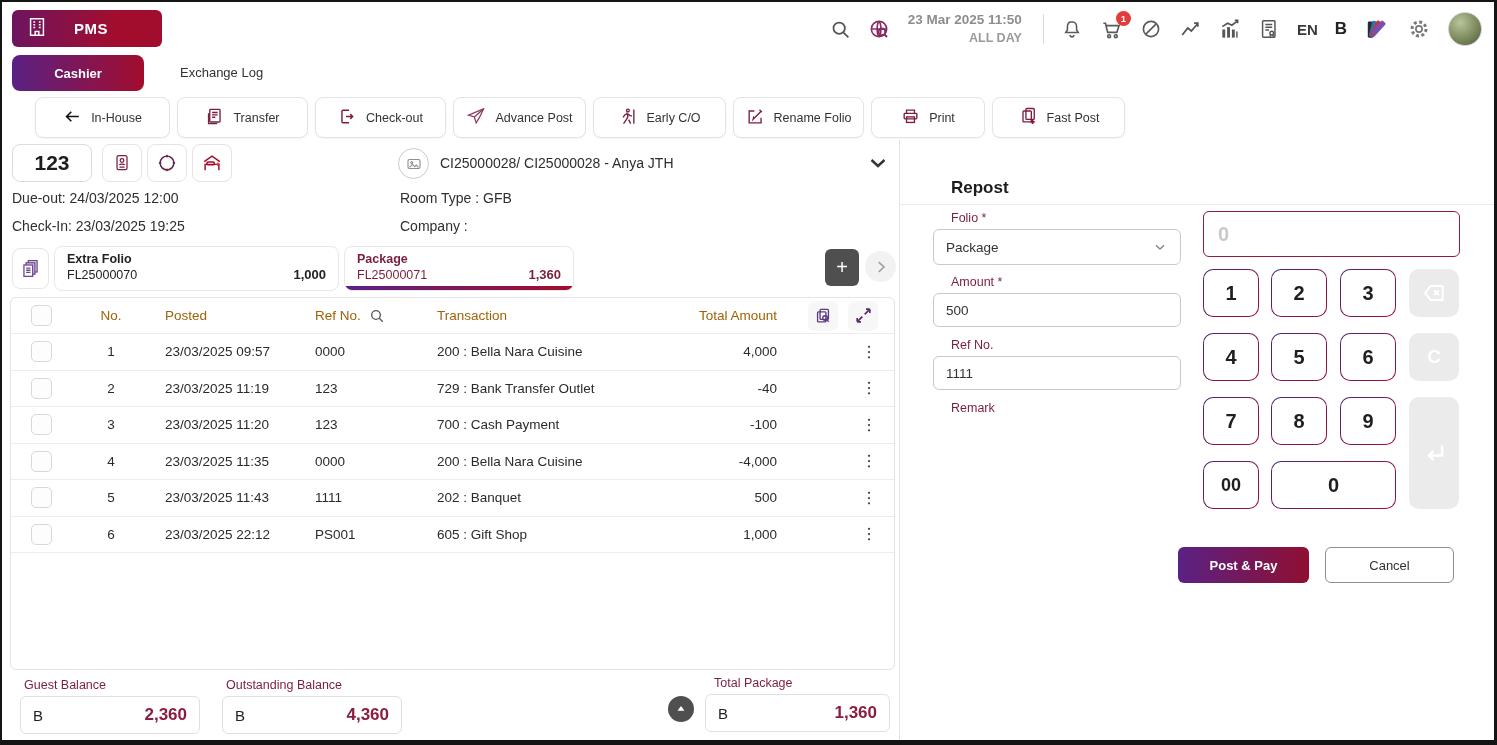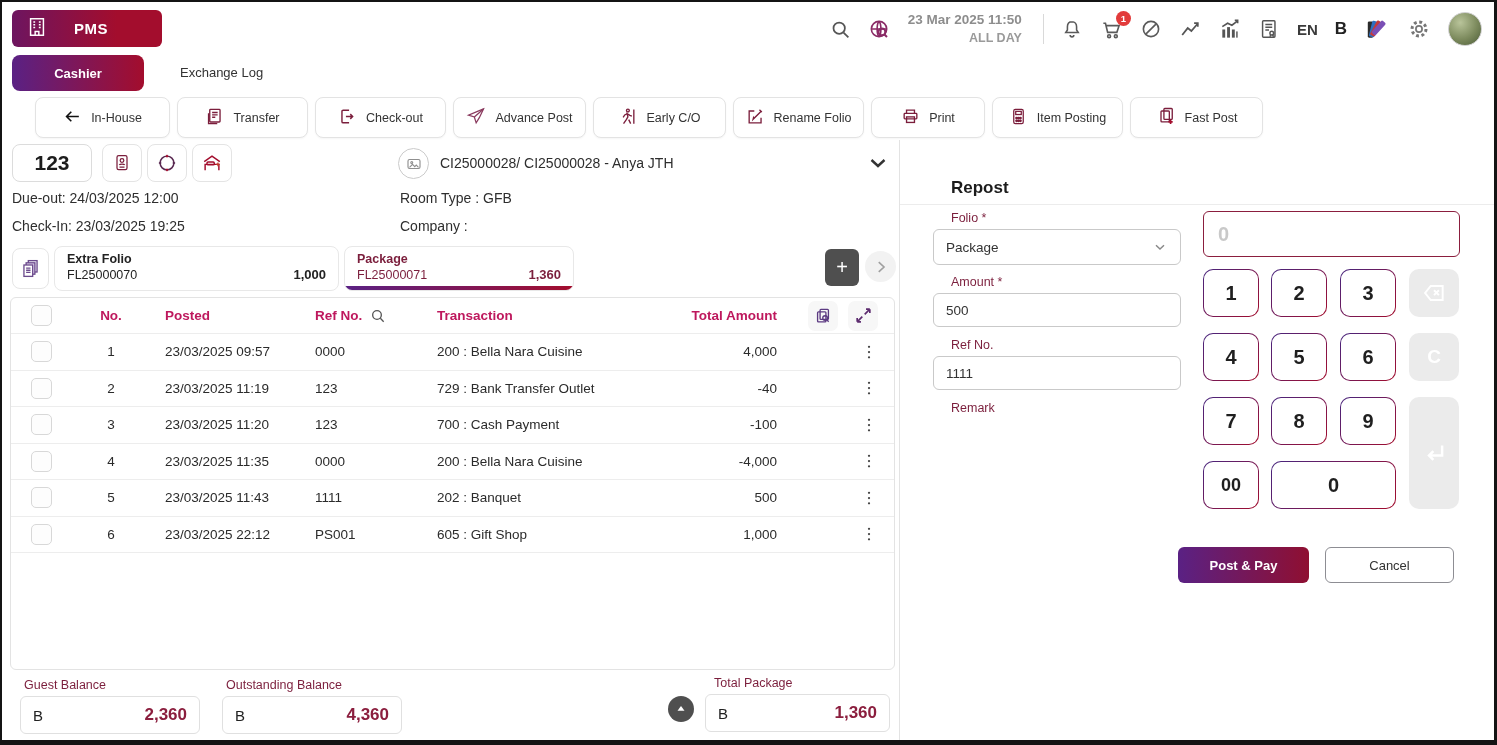--- a/index.html
+++ b/index.html
@@ -74,21 +74,21 @@
   .ftab2 .underline { position:absolute; left:0; right:0; bottom:0; height:4px;
     background:linear-gradient(90deg,#5a2184,#a30d2d); }
   .addfolio { left:823px; top:247px; width:34px; height:37px; background:#4f4f4f; border-radius:6px;
     color:#fff; font-size:20px; display:flex; align-items:center; justify-content:center; cursor:pointer; }
   .fchev { left:863px; top:249px; width:31px; height:31px; border-radius:50%; background:#f2f2f2;
     display:flex; align-items:center; justify-content:center; cursor:pointer; }
 
   
   .tablebox { left:8px; top:295px; width:885px; height:373px; border:1px solid #e3e3e3; border-radius:6px; background:#fff; }
   .trow { display:flex; align-items:center; height:36.5px; border-bottom:1px solid #ededed; }
-  .thead { height:36px; font-weight:bold; color:#be185d; }
+  .thead { height:36px; font-weight:normal; color:#a16207; }
   .c-check { width:70px; padding-left:20px; }
   .checkbox { width:21px; height:21px; border:1.5px solid #d8d8d8; border-radius:5px; background:#fdfdfd; cursor:pointer; }
   .c-no { width:60px; text-align:center; font-size:13.5px; }
   .c-posted { width:160px; padding-left:24px; font-size:13.5px; }
   .c-ref { width:120px; padding-left:14px; font-size:13.5px; }
   .c-trans { width:230px; padding-left:16px; font-size:13.5px; }
   .c-amount { width:130px; text-align:right; padding-right:4px; font-size:13.5px; }
   .c-end { flex:1; display:flex; justify-content:flex-end; align-items:center; gap:10px; padding-right:16px; }
   .hicon { width:30px; height:30px; border-radius:7px; background:#f7f7f7; display:flex; align-items:center; justify-content:center; cursor:pointer; }
   .refhead { display:flex; align-items:center; gap:8px; }
@@ -281,33 +281,20 @@
       <span>Rename Folio</span>
     </div>
     <div class="tbtn" style="width:114px">
       <span><svg width="19" height="19" viewBox="0 0 24 24" fill="none" stroke="#7b1e3c" stroke-width="1.7">
             <path d="M7 8V4h10v4"></path>
             <rect x="4" y="8" width="16" height="7" rx="1"></rect>
             <rect x="7" y="12.5" width="10" height="7"></rect>
           </svg></span>
       <span>Print</span>
     </div>
-    <div class="tbtn" style="width:131px">
-      <span><svg width="19" height="19" viewBox="0 0 24 24" fill="none" stroke="#7b1e3c" stroke-width="1.6">
-            <rect x="6" y="3" width="12" height="18" rx="2"></rect>
-            <rect x="8.5" y="5.5" width="7" height="4"></rect>
-            <circle cx="9.6" cy="14" r="1" fill="#7b1e3c"></circle>
-            <circle cx="12" cy="14" r="1" fill="#7b1e3c"></circle>
-            <circle cx="14.4" cy="14" r="1" fill="#7b1e3c"></circle>
-            <circle cx="9.6" cy="17.5" r="1" fill="#7b1e3c"></circle>
-            <circle cx="12" cy="17.5" r="1" fill="#7b1e3c"></circle>
-            <circle cx="14.4" cy="17.5" r="1" fill="#7b1e3c"></circle>
-          </svg></span>
-      <span>Item Posting</span>
-    </div>
     <div class="tbtn" style="width:133px">
       <span><svg width="20" height="20" viewBox="0 0 24 24" fill="none" stroke="#7b1e3c" stroke-width="1.6">
             <rect x="9.5" y="3" width="10" height="13" rx="1"></rect>
             <rect x="6" y="6" width="10" height="13" rx="1"></rect>
             <path d="M17.5 16.5v5M15 19h5" stroke-width="2" stroke="#a30d2d"></path>
           </svg></span>
       <span>Fast Post</span>
     </div>
   </div>
 

